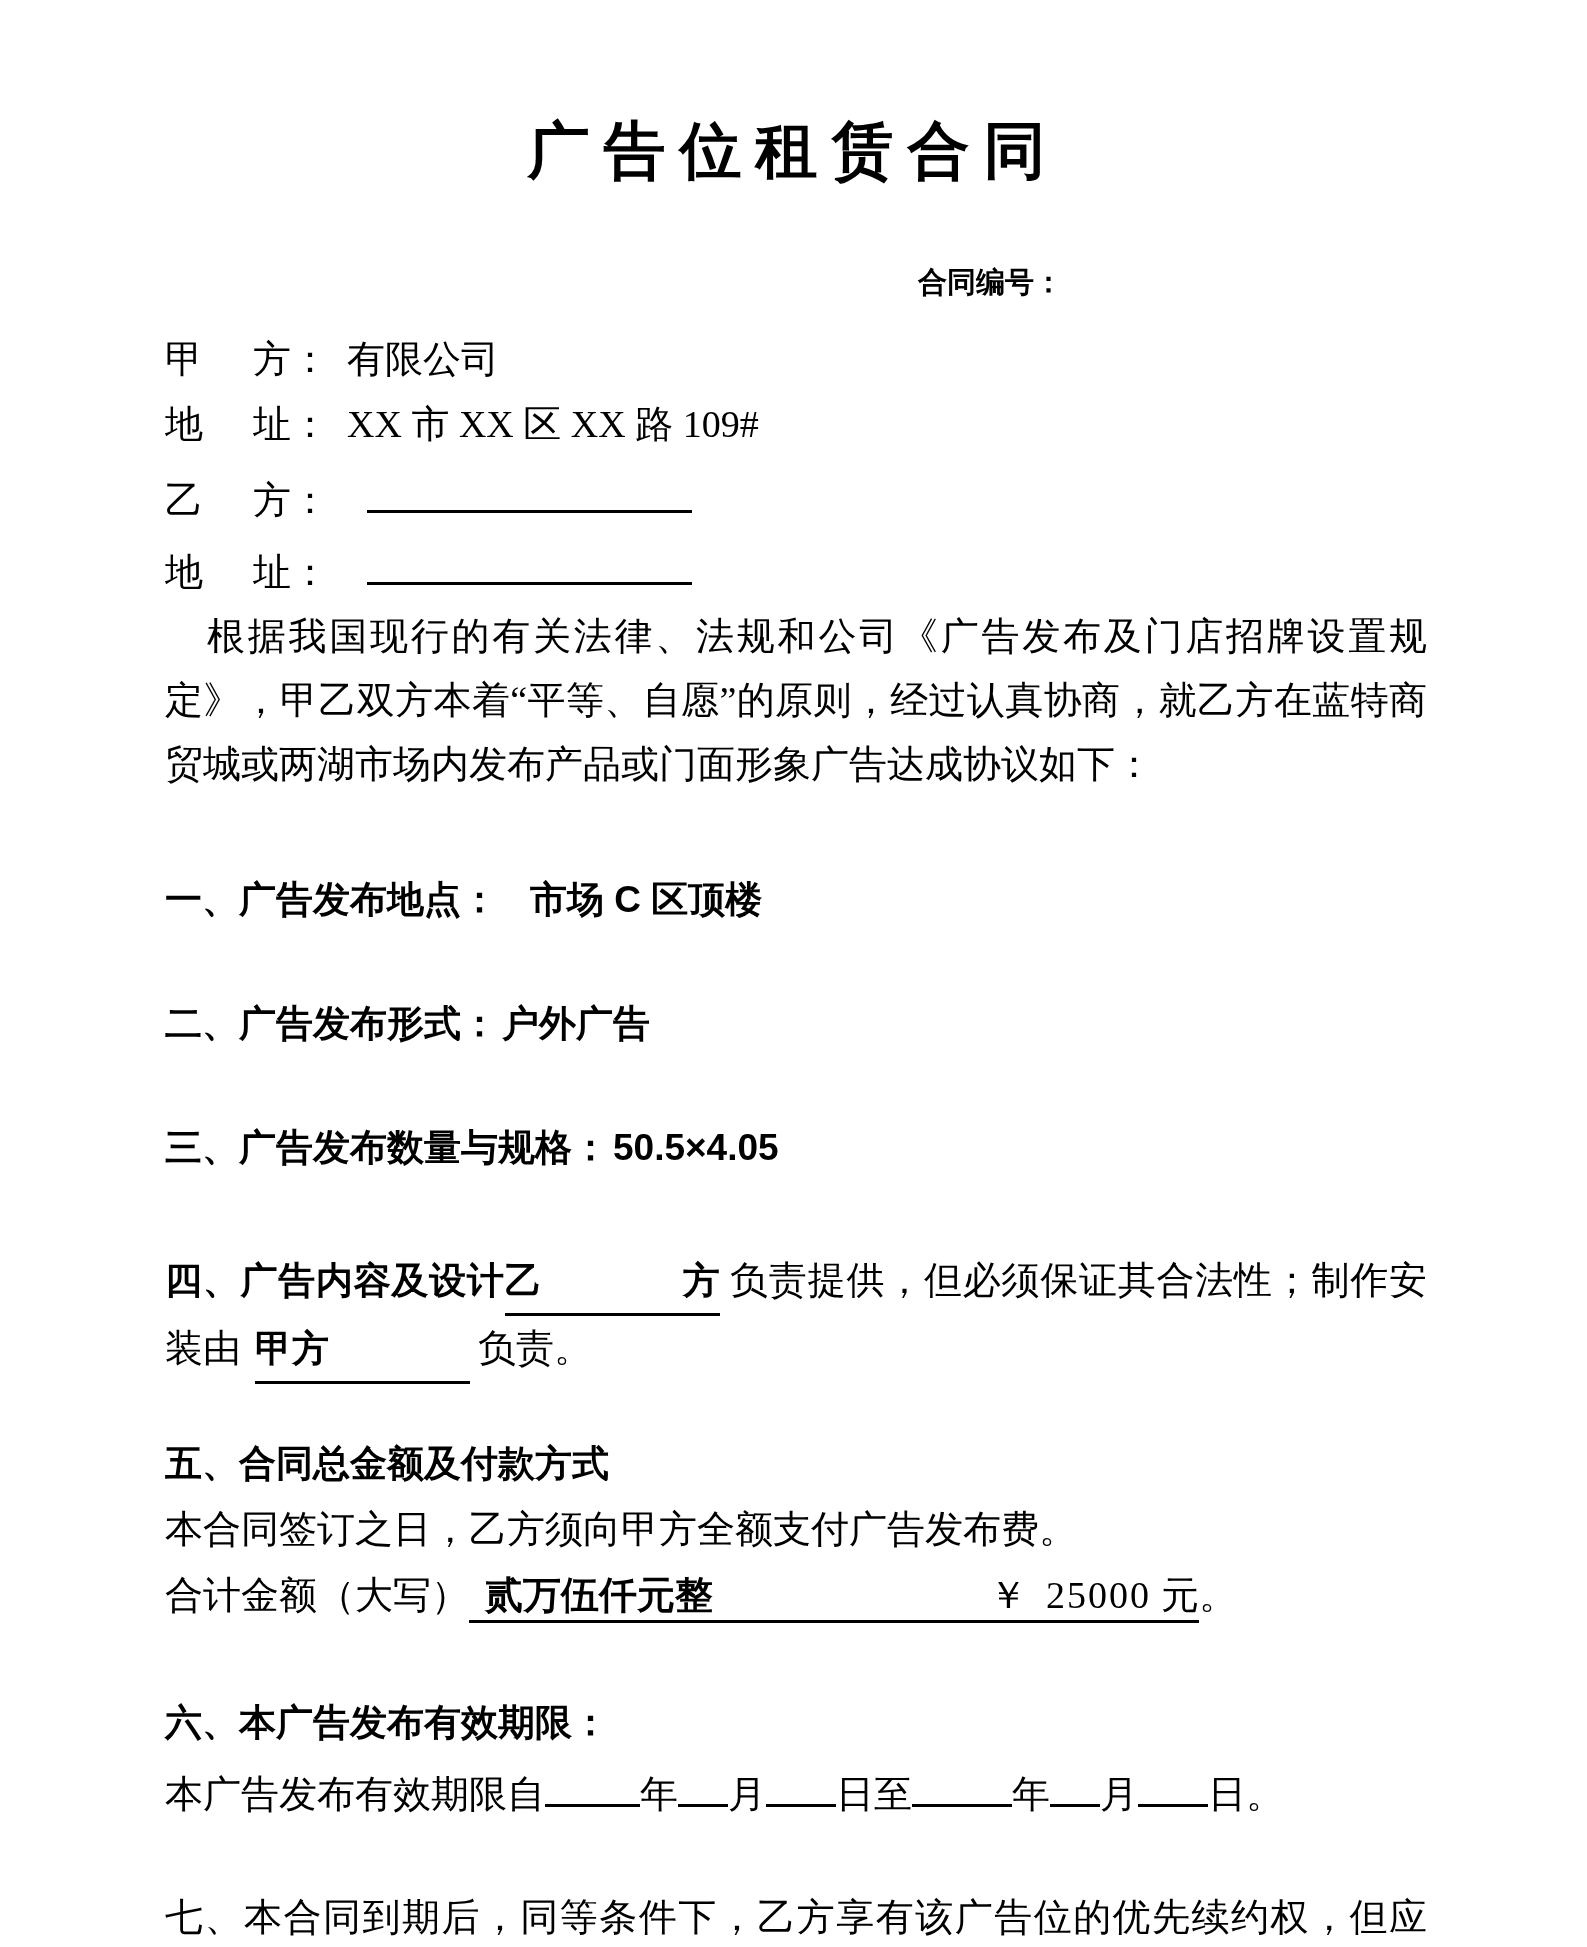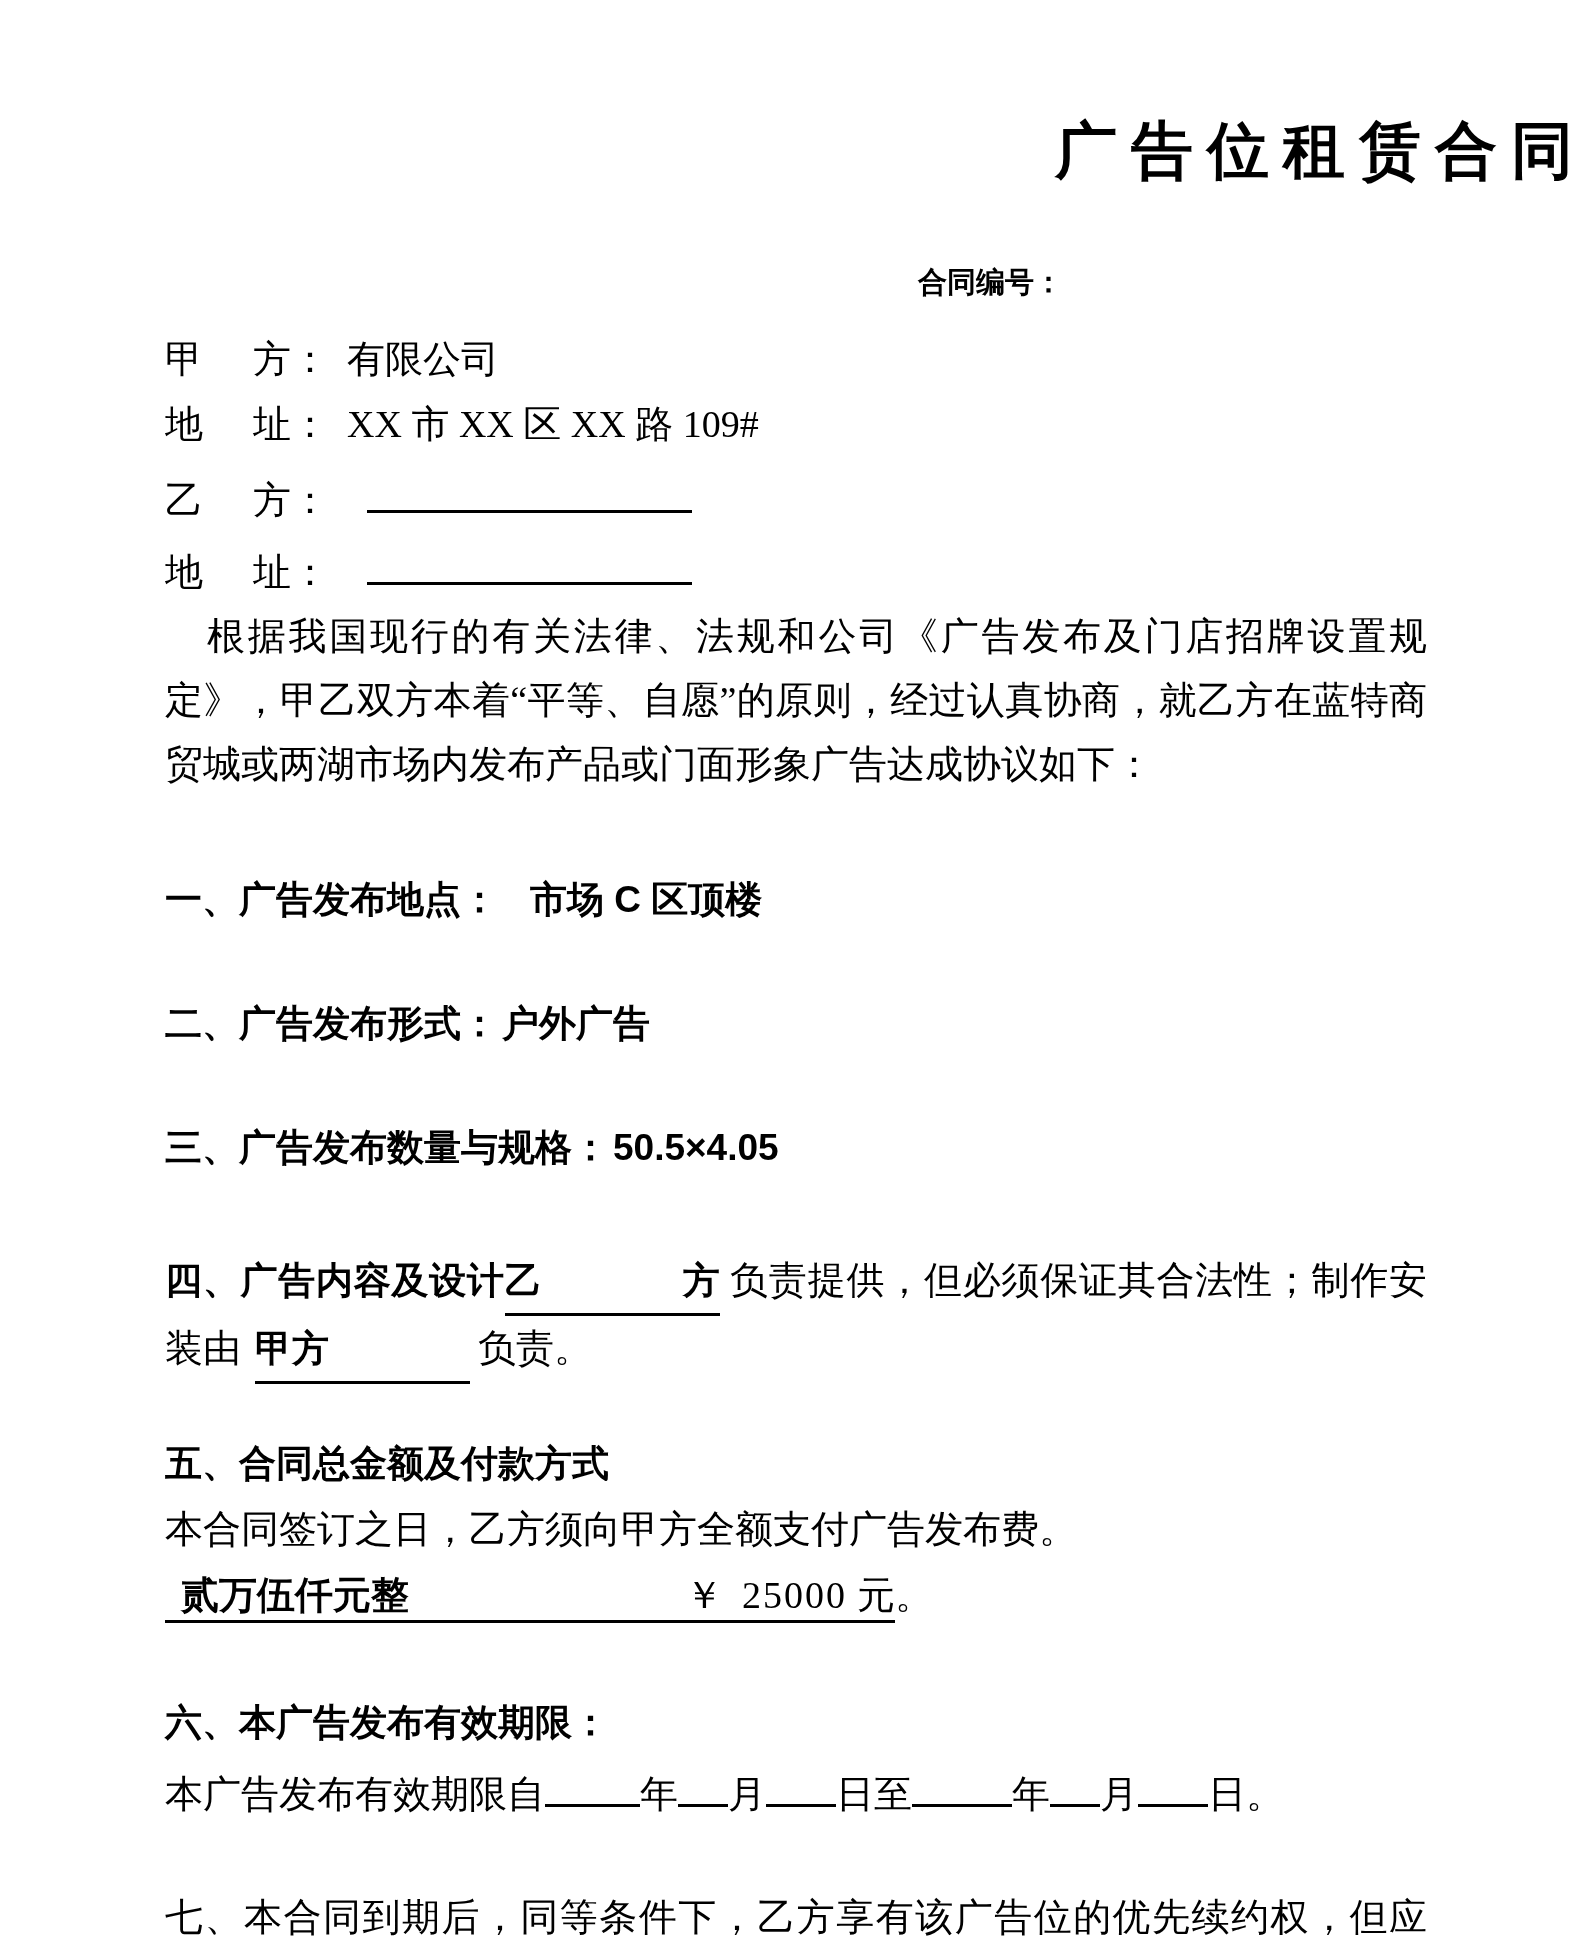--- a/index.html
+++ b/index.html
@@ -9,21 +9,21 @@
     font-family: "Liberation Serif", "DejaVu Serif", serif;
     color: #000000;
     overflow: hidden;
   }
   .page { position: relative; width: 1587px; height: 1947px; background: #fff; }
 
   .abs { position: absolute; left: 165px; width: 1262px; }
 
   .title {
     top: 118px; left: 0; width: 1587px;
-    text-align: right;
+    text-align: center;
     font-family: "Liberation Sans", "DejaVu Sans", sans-serif;
     font-weight: 700;
     font-size: 62px; line-height: 66px;
     letter-spacing: 14px;
     margin: 0;
   }
 
   .contract-no {
     left: 918px; top: 264px; width: 500px;
     font-weight: 700;
@@ -146,21 +146,21 @@
     <div class="ln2">
       <span>装由</span><span class="fill-blank b2">甲方</span><span>负责。</span>
     </div>
   </div>
 
   <div class="abs sec-head" style="top:1440px">五、合同总金额及付款方式</div>
 
   <div class="abs body-line" style="top:1505px">本合同签订之日，乙方须向甲方全额支付广告发布费。</div>
 
   <div class="abs amount-line" style="top:1570px">
-    <span class="amount-underlined"><span class="amount-words">贰万伍仟元整</span><span class="amount-spacer"></span><span>￥</span>&nbsp;&nbsp;<span class="amount-num">25000</span><span>元</span></span><span>。</span>
+    <span>合计金额（大写）</span><span class="amount-underlined"><span class="amount-words">贰万伍仟元整</span><span class="amount-spacer"></span><span>￥</span>&nbsp;&nbsp;<span class="amount-num">25000</span><span>元</span></span><span>。</span>
   </div>
 
   <div class="abs sec-head" style="top:1699px">六、本广告发布有效期限：</div>
 
   <div class="abs date-line" style="top:1764px">
     <span>本广告发布有效期限自</span><span class="dblank w1"></span><span>年</span><span class="dblank w2"></span><span>月</span><span class="dblank w3"></span><span>日至</span><span class="dblank w4"></span><span>年</span><span class="dblank w2"></span><span>月</span><span class="dblank w3"></span><span>日。</span>
   </div>
 
   <div class="abs s7-line" style="top:1892px">七、本合同到期后，同等条件下，乙方享有该广告位的优先续约权，但应</div>
 

